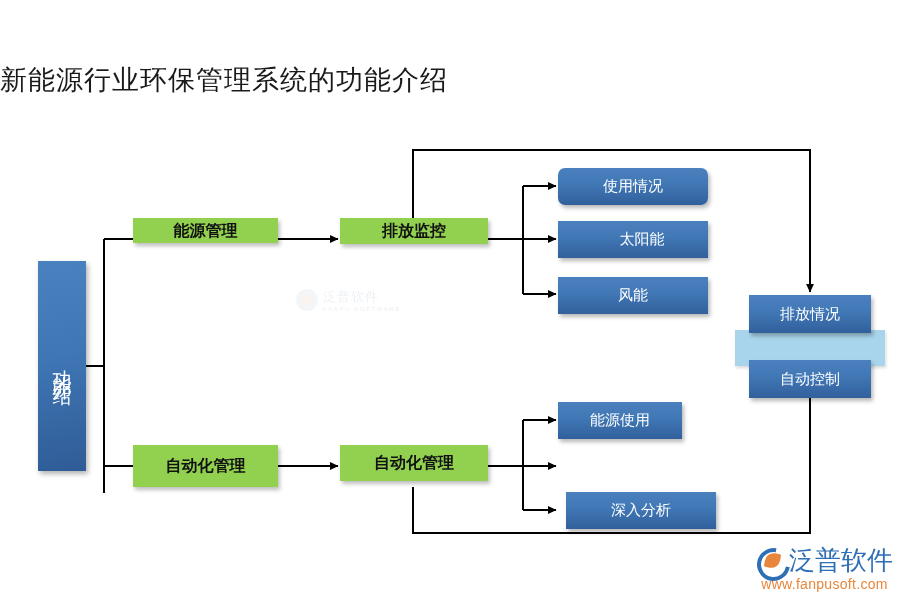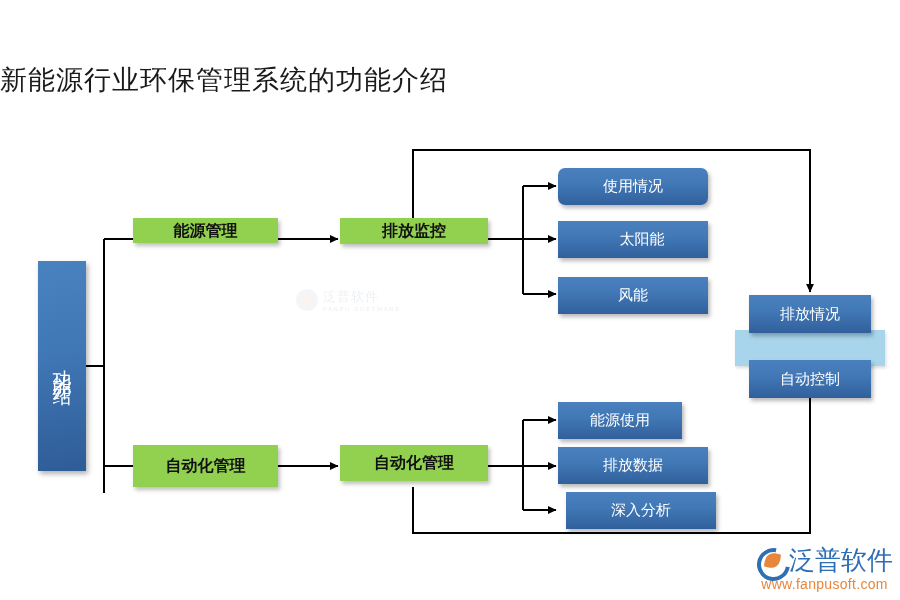--- a/index.html
+++ b/index.html
@@ -191,23 +191,20 @@
   </div>
 
   <div class="node green" style="left:340px;top:445px;width:148px;height:36px;">
     <span>自动化管理</span>
   </div>
 
   <div class="node blue" style="left:558px;top:402px;width:124px;height:37px;">
     <span>能源使用</span>
   </div>
 
-  <div class="node blue" style="left:558px;top:447px;width:150px;height:37px;">
-    <span>排放数据</span>
-  </div>
 
   <div class="node blue" style="left:558px;top:492px;width:150px;height:37px;margin-left:8px;">
     <span>深入分析</span>
   </div>
 
   <div class="lightband" style="left:735px;top:330px;width:150px;height:36px;"></div>
 
   <div class="node blue" style="left:749px;top:295px;width:122px;height:38px;">
     <span>排放情况</span>
   </div>

